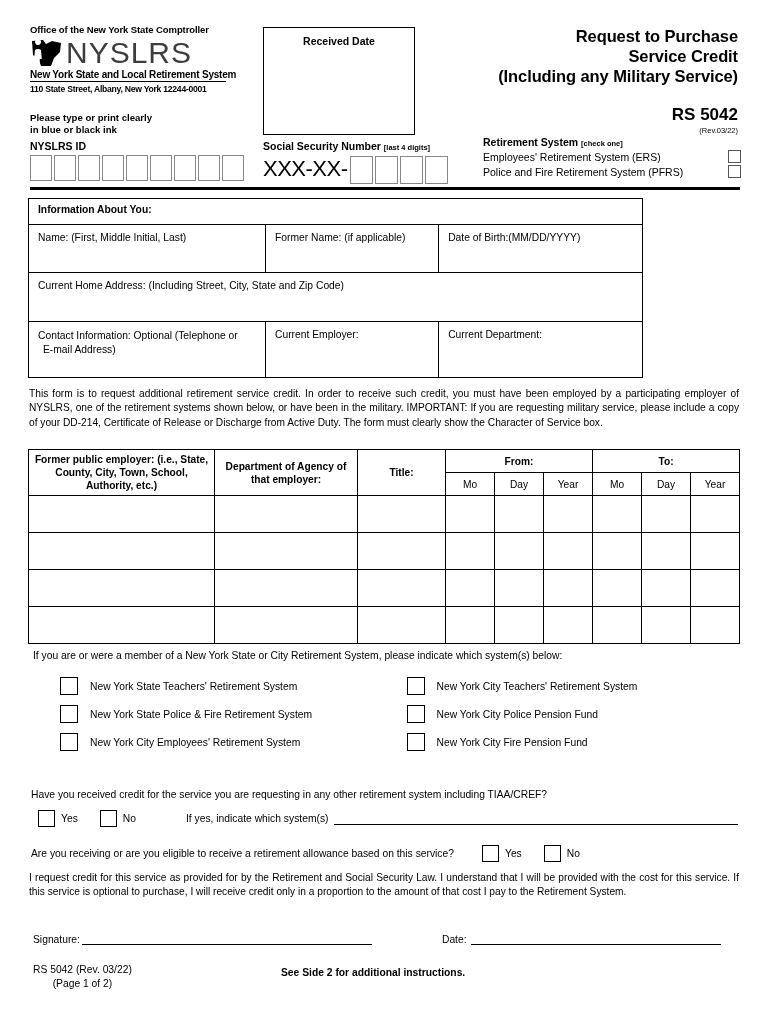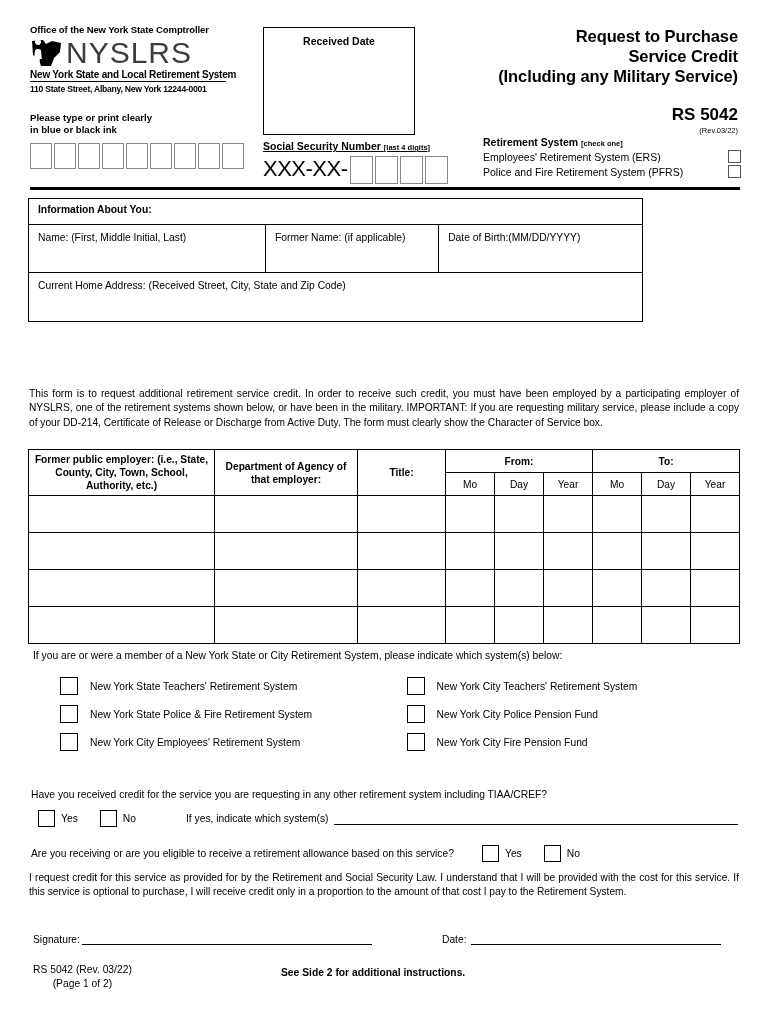--- a/index.html
+++ b/index.html
@@ -184,21 +184,21 @@
     border: 1px solid #888;
     box-sizing: border-box;
     margin-right: 2px;
     background: #fff;
   }
   .ssn-area {
     position: absolute;
     left: 263px;
     top: 140px;
   }
-  .ssn-label { font-size: 10.5px; font-weight: bold; white-space: nowrap; text-decoration: underline;}
+  .ssn-label { font-size: 10.5px; font-weight: bold; white-space: nowrap;}
   .ssn-label .small { font-size: 7.5px; font-weight: bold; }
   .ssn-row {
     display: flex;
     align-items: center;
     margin-top: 1px;
   }
   .ssn-mask {
     font-size: 22px;
     letter-spacing: -0.5px;
     margin-right: 2px;
@@ -445,20 +445,21 @@
         <span class="chk"></span>
       </div>
       <div class="rs-row">
         <span class="lbl">Police and Fire Retirement System (PFRS)</span>
         <span class="chk"></span>
       </div>
     </div>
   </div>
 
   <div class="id-area">
+    <div class="id-label">NYSLRS ID</div>
     <div class="boxes" id="nyslrs-id-boxes">
         <div class="cell"></div>
         <div class="cell"></div>
         <div class="cell"></div>
         <div class="cell"></div>
         <div class="cell"></div>
         <div class="cell"></div>
         <div class="cell"></div>
         <div class="cell"></div>
         <div class="cell"></div>
@@ -493,21 +494,33 @@
       </div>
       <div class="it-cell h-name w2">
         <span>Former Name: (if applicable)</span>
       </div>
       <div class="it-cell h-name w3">
         <span>Date of Birth:(MM/DD/YYYY)</span>
       </div>
     </div>
     <div class="it-row">
       <div class="it-cell h-addr wfull">
-        <span>Current Home Address: (Received Street, City, State and Zip Code)</span>
+        <span>Current Home Address: (Including Street, City, State and Zip Code)</span>
+      </div>
+    </div>
+    <div class="it-row">
+      <div class="it-cell h-contact w1 two-line">
+        <div>Contact Information: Optional (Telephone or</div>
+        <div style="padding-left:5px">E-mail Address)</div>
+      </div>
+      <div class="it-cell h-contact w2">
+        <span>Current Employer:</span>
+      </div>
+      <div class="it-cell h-contact w3">
+        <span>Current Department:</span>
       </div>
     </div>
   </div>
 
   <div class="para" id="intro-para">This form is to request additional retirement service credit. In order to receive such credit, you must have been employed by a participating employer of NYSLRS, one of the retirement systems shown below, or have been in the military. IMPORTANT: If you are requesting military service, please include a copy of your DD-214, Certificate of Release or Discharge from Active Duty. The form must clearly show the Character of Service box.</div>
 
   <table class="emp-table">
     <thead>
       <tr>
         <th class="col-emp" rowspan="2">Former public employer: (i.e., State, County, City, Town, School, Authority, etc.)</th>

